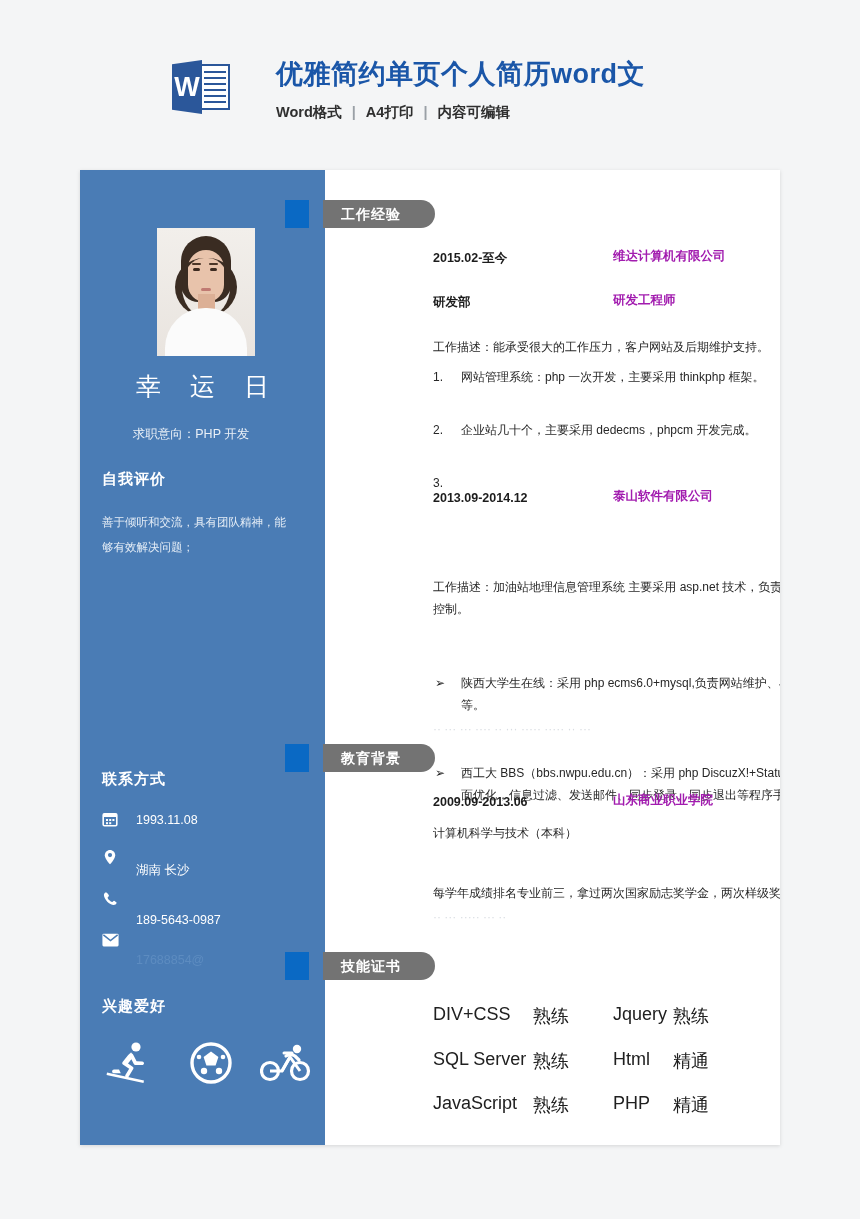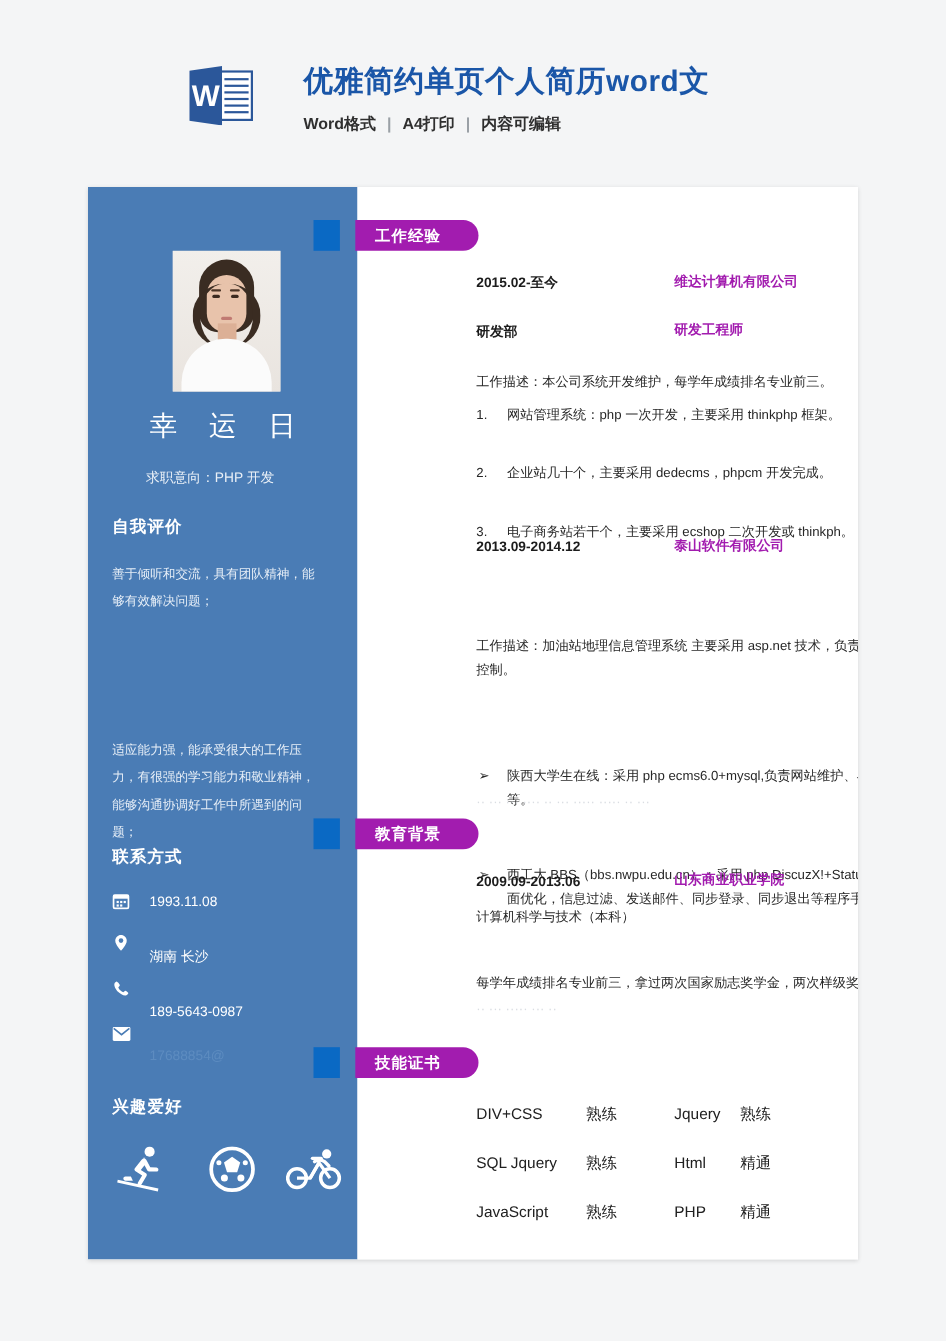--- a/index.html
+++ b/index.html
@@ -122,38 +122,38 @@
 
   
   .main { position: absolute; left: 245px; top: 0; width: 455px; height: 975px; background: #fff; }
 
   .sec-head { position: absolute; left: -40px; height: 30px; }
   .sec-sq {
     position: absolute; left: 0; top: 0; width: 24px; height: 28px; background: #0a69c4;
   }
   .sec-pill {
     position: absolute; left: 38px; top: 0; height: 28px;
-    background: #a21caf; border-radius: 0 14px 14px 0; padding: 0 34px 0 18px;
+    background: #737373; border-radius: 0 14px 14px 0; padding: 0 34px 0 18px;
     color: #ffffff; font-size: 14px; font-weight: bold; line-height: 28px;
     letter-spacing: 1px; white-space: nowrap;
   }
 
   .mx { position: absolute; left: 108px; }
   .row-date { font-size: 12.5px; font-weight: bold; color: #1c1c1c; }
   .row-org  { position: absolute; left: 180px; top: 0; font-size: 12.5px; font-weight: bold; color: #a21caf; white-space: nowrap; }
   .body-txt { font-size: 12px; color: #272727; line-height: 22px; width: 400px; }
   .li { position: relative; font-size: 12px; color: #272727; line-height: 22px; width: 400px; padding-left: 28px; }
   .li .mk { position: absolute; left: 0; top: 0; }
   .li .mk.arrow { left: 2px; }
 
   .fade-line {
     position: absolute; height: 14px; color: #d9dde2; font-size: 12px; overflow: hidden;
   }
 
-  .skill-cell { position: absolute; font-size: 14px; color: #202020; white-space: nowrap; }
+  .skill-cell { position: absolute; font-size: 18px; color: #202020; white-space: nowrap; }
 
   .watermark {
     position: absolute; color: rgba(0,0,0,0.045); font-size: 34px;
     font-weight: bold; transform: rotate(-20deg); pointer-events: none;
     white-space: nowrap; letter-spacing: 2px;
   }
 </style>
 </head>
 <body>
 
@@ -200,21 +200,20 @@
       <div class="ph-mouth"></div>
       <div class="ph-neck"></div>
       <div class="ph-shoulder"></div>
     </div>
 
     <div class="name">幸 运 日</div>
     <div class="intent">求职意向：PHP 开发</div>
 
     <div class="sb-head" style="top:300px">自我评价</div>
     <div class="sb-body" style="top:340px">善于倾听和交流，具有团队精神，能够有效解决问题；</div>
-    <div class="sb-body" style="top:500px">适应能力强，能承受很大的工作压力，有很强的学习能力和敬业精神，能够沟通协调好工作中所遇到的问题；</div>
 
     <div class="sb-head" style="top:600px">联系方式</div>
 
     <div class="contact-row" style="top:643px">
       <span class="ci">
         <svg viewBox="0 0 20 20" width="16" height="16">
             <rect x="1.5" y="3.5" width="17" height="15" rx="1.5" fill="none" stroke="#fff" stroke-width="2"></rect>
             <rect x="1.5" y="3.5" width="17" height="4" fill="#fff"></rect>
             <rect x="5" y="10" width="2.5" height="2.5" fill="#fff"></rect>
             <rect x="9" y="10" width="2.5" height="2.5" fill="#fff"></rect>
@@ -301,33 +300,32 @@
       <div style="position:relative;height:22px">
         <span class="row-date">2015.02-至今</span>
         <span class="row-org">维达计算机有限公司</span>
       </div>
       <div style="position:relative;height:22px;margin-top:22px">
         <span class="row-date">研发部</span>
         <span class="row-org">研发工程师</span>
       </div>
     </div>
 
-    <div class="mx body-txt" style="top:166px">工作描述：本公司系统开发维护，每学年成绩排名专业前三。</div>
+    <div class="mx body-txt" style="top:166px">工作描述：能承受很大的工作压力，客户网站及后期维护支持。</div>
 
     <div class="mx li" style="top:196px">
       <span class="mk">1.</span>
       <span>网站管理系统：php 一次开发，主要采用 thinkphp 框架。</span>
     </div>
     <div class="mx li" style="top:227px">
       <span class="mk">2.</span>
       <span>企业站几十个，主要采用 dedecms，phpcm 开发完成。</span>
     </div>
     <div class="mx li" style="top:258px">
       <span class="mk">3.</span>
-      <span>电子商务站若干个，主要采用 ecshop 二次开发或 thinkph。</span>
     </div>
 
     <div class="mx" style="top:318px; width:400px;">
       <div style="position:relative;height:22px">
         <span class="row-date">2013.09-2014.12</span>
         <span class="row-org">泰山软件有限公司</span>
       </div>
     </div>
 
     <div class="mx body-txt" style="top:406px">工作描述：加油站地理信息管理系统 主要采用 asp.net 技术，负责系统权限控制。</div>
@@ -362,21 +360,21 @@
     <div class="sec-head" style="top:782px">
       <div class="sec-sq"></div>
       <div class="sec-pill">技能证书</div>
     </div>
 
     <div class="skill-cell" style="left:108px; top:834px">DIV+CSS</div>
     <div class="skill-cell" style="left:208px; top:834px">熟练</div>
     <div class="skill-cell" style="left:288px; top:834px">Jquery</div>
     <div class="skill-cell" style="left:348px; top:834px">熟练</div>
 
-    <div class="skill-cell" style="left:108px; top:879px">SQL Jquery</div>
+    <div class="skill-cell" style="left:108px; top:879px">SQL Server</div>
     <div class="skill-cell" style="left:208px; top:879px">熟练</div>
     <div class="skill-cell" style="left:288px; top:879px">Html</div>
     <div class="skill-cell" style="left:348px; top:879px">精通</div>
 
     <div class="skill-cell" style="left:108px; top:923px">JavaScript</div>
     <div class="skill-cell" style="left:208px; top:923px">熟练</div>
     <div class="skill-cell" style="left:288px; top:923px">PHP</div>
     <div class="skill-cell" style="left:348px; top:923px">精通</div>
 
   </div>

